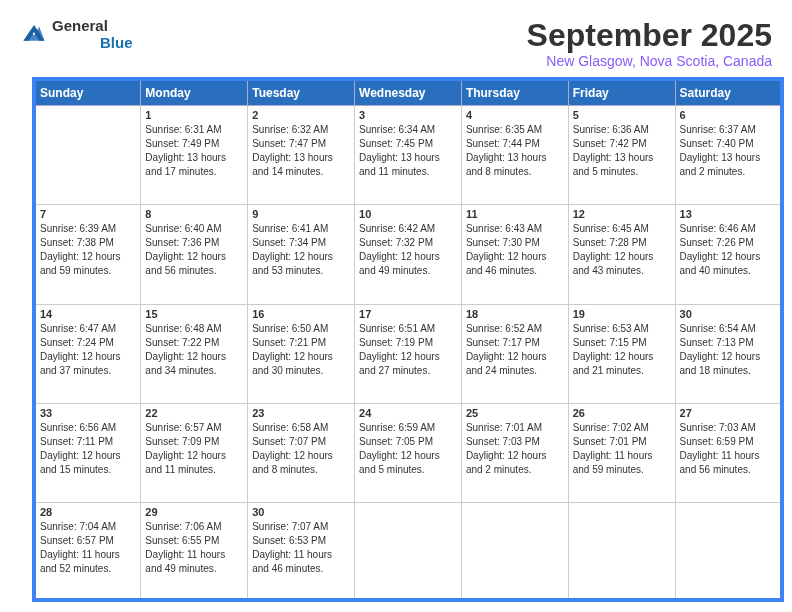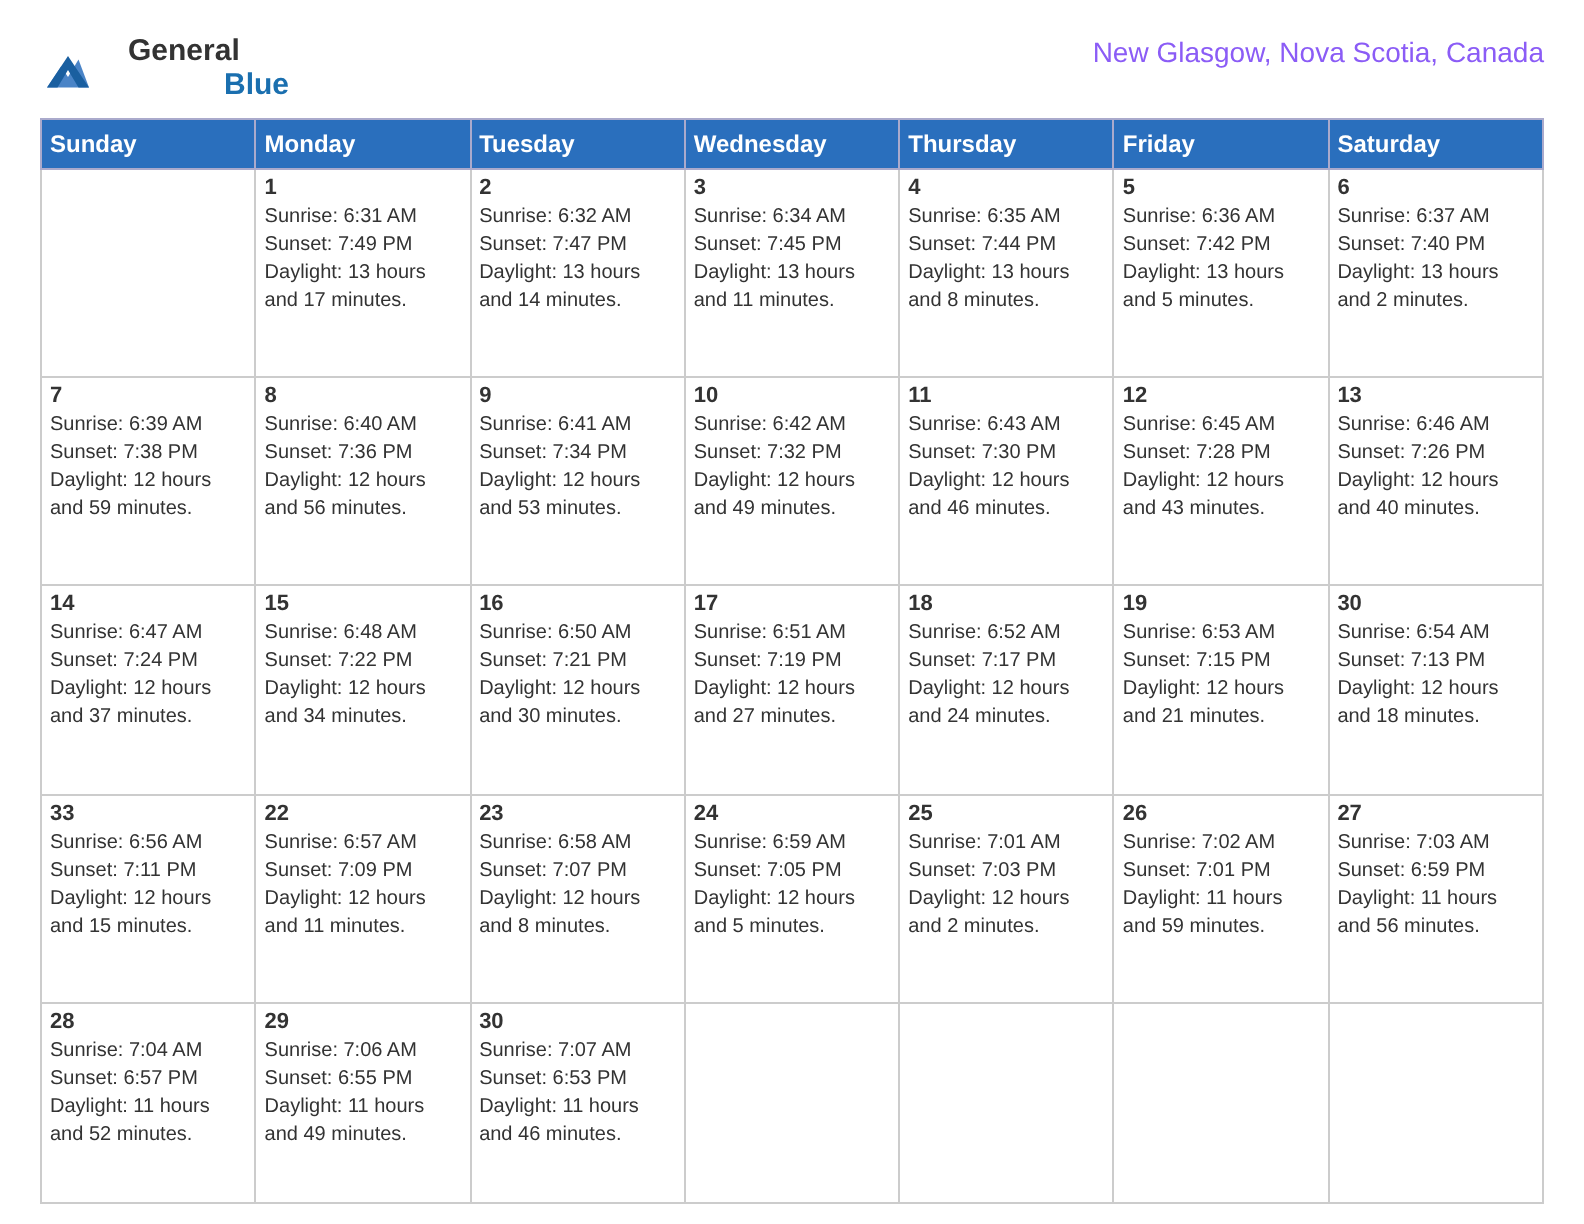--- a/index.html
+++ b/index.html
@@ -18,22 +18,21 @@
       flex-direction: column;
     }
     .header {
       display: flex;
       justify-content: space-between;
       align-items: flex-start;
       margin-bottom: 8px;
     }
     .logo {
       display: flex;
-      align-items: center;
-      gap: 16px;
+      gap: 4px;
     }
     .logo-text {
       display: flex;
       flex-direction: column;
       line-height: 1.1;
     }
     .logo-general {
       font-size: 15px;
       font-weight: bold;
       color: #333;
@@ -56,24 +55,25 @@
       font-weight: bold;
       color: #333;
       line-height: 1.1;
     }
     .subtitle {
       font-size: 14px;
       color: #8b5cf6;
     }
     .calendar {
       flex: 1;
-      border: 1px solid #3b82f6;
+      border: 4px solid #3b82f6;
       border-collapse: collapse;
       width: 100%;
       table-layout: fixed;
+      margin-left: 12px;
     }
     .calendar th {
       background-color: #2a6fbd;
       color: #fff;
       font-size: 12px;
       font-weight: bold;
       padding: 5px 4px;
       text-align: left;
       border: 1px solid #aac;
     }
@@ -112,20 +112,21 @@
       <svg class="logo-icon" viewBox="0 0 32 32" xmlns="http://www.w3.org/2000/svg">
         <polygon points="4,26 28,26 22,10 16,20 12,14" fill="#2a6fbd" opacity="0.85"></polygon>
         <polygon points="16,8 28,26 22,26 16,16 10,26 4,26" fill="#1a5fa0"></polygon>
       </svg>
       <div class="logo-text">
         <span class="logo-general">General</span>
         <span class="logo-blue">Blue</span>
       </div>
     </div>
     <div class="title-block">
+      <div class="month-title">September 2025</div>
       <div class="subtitle">New Glasgow, Nova Scotia, Canada</div>
     </div>
   </div>
 
   <table class="calendar">
     <thead>
       <tr>
         <th>Sunday</th>
         <th>Monday</th>
         <th>Tuesday</th>

